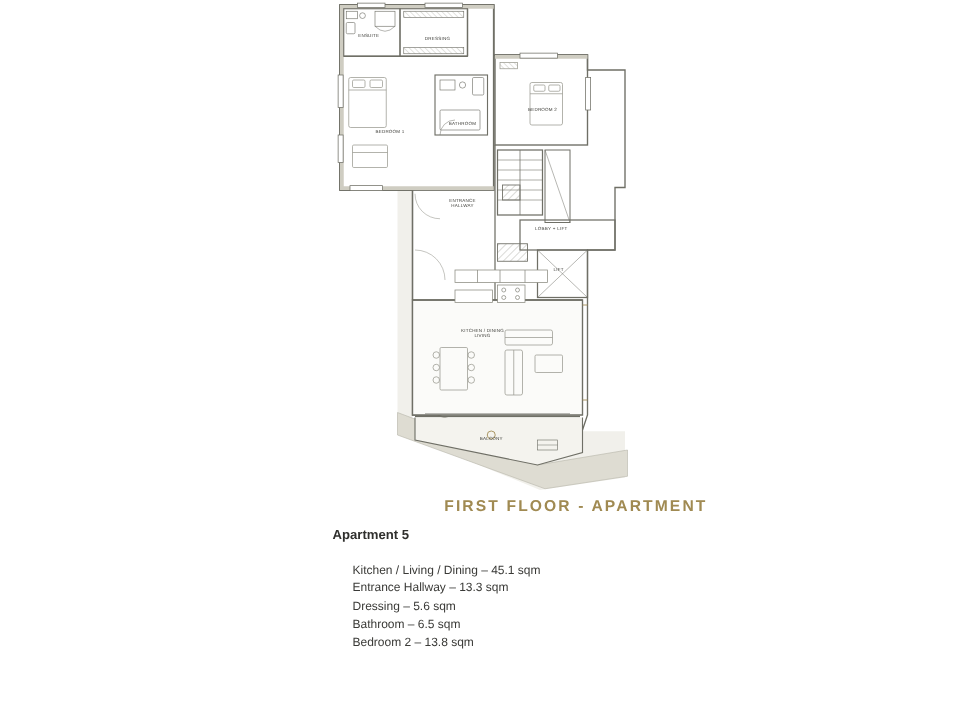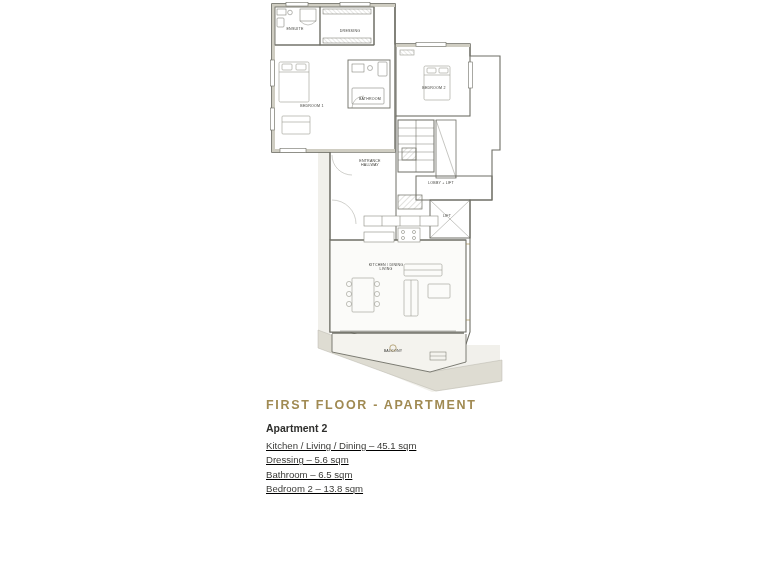--- a/index.html
+++ b/index.html
@@ -50,33 +50,33 @@
     top: 398px;
     width: 300px;
   }
   #plan-title {
     font-family: "Liberation Sans", sans-serif;
     font-size: 12.5px;
     font-weight: bold;
     letter-spacing: 1.7px;
     color: #a08a52;
     margin: 0 0 10px 0;
+    text-align: right;
   }
   #apt-name {
     font-family: "Liberation Sans", sans-serif;
     font-size: 10.5px;
     font-weight: bold;
     color: #2f2f2d;
     margin: 0 0 5px 0;
   }
   .schedule {
     list-style: none;
-    margin: 0;
+    margin: 16px;
     padding: 0;
-    text-decoration: underline;
   }
   .schedule li {
     font-family: "Liberation Sans", sans-serif;
     font-size: 9.6px;
     color: #3a3a37;
     line-height: 14.4px;
     white-space: nowrap;
   }
 </style>
 </head>
@@ -266,22 +266,23 @@
 HALLWAY</div>
     <div class="roomlabel" style="left:183px; top:183px;">LOBBY + LIFT</div>
     <div class="roomlabel" style="left:189px; top:216px;">LIFT</div>
     <div class="roomlabel" style="left:128px; top:267px;">KITCHEN / DINING
 LIVING</div>
     <div class="roomlabel" style="left:135px; top:351px;">BALCONY</div>
   </div>
 
   <div id="caption">
     <div id="plan-title">FIRST FLOOR - APARTMENT</div>
-    <div id="apt-name">Apartment 2</div>
+    <div id="apt-name">Apartment 5</div>
     <ul class="schedule">
       <li>Kitchen / Living / Dining – 45.1 sqm</li>
+      <li>Entrance Hallway – 13.3 sqm</li>
       <li>Dressing – 5.6 sqm</li>
       <li>Bathroom – 6.5 sqm</li>
       <li>Bedroom 2 – 13.8 sqm</li>
     </ul>
   </div>
 
 </div>
 
 </body></html>

